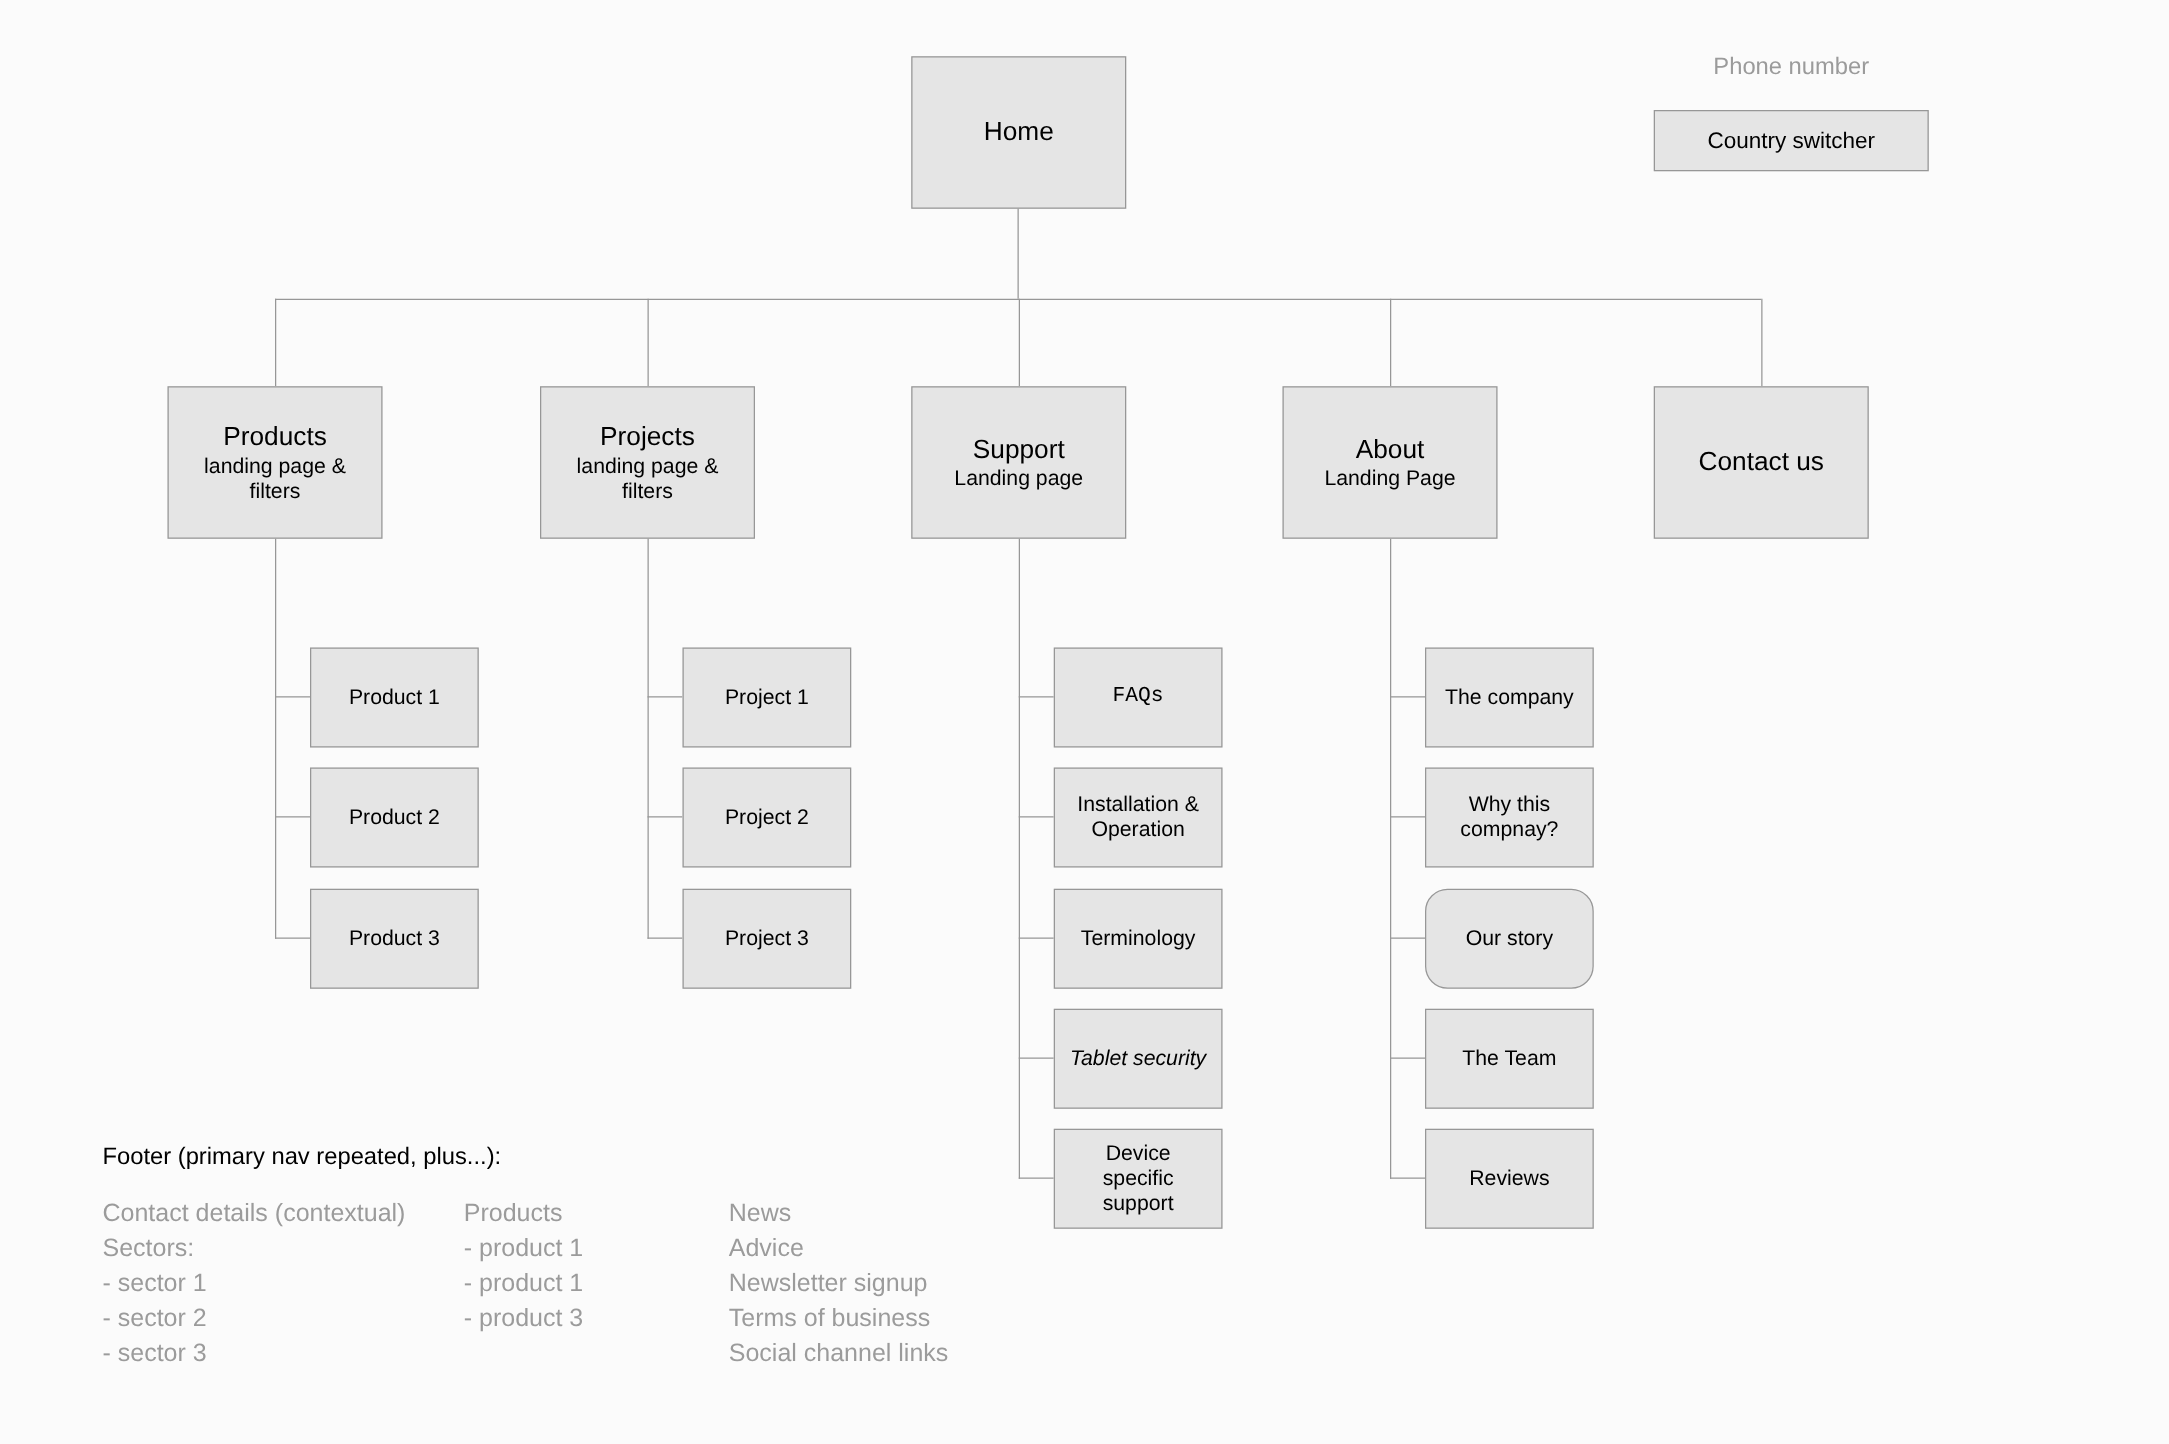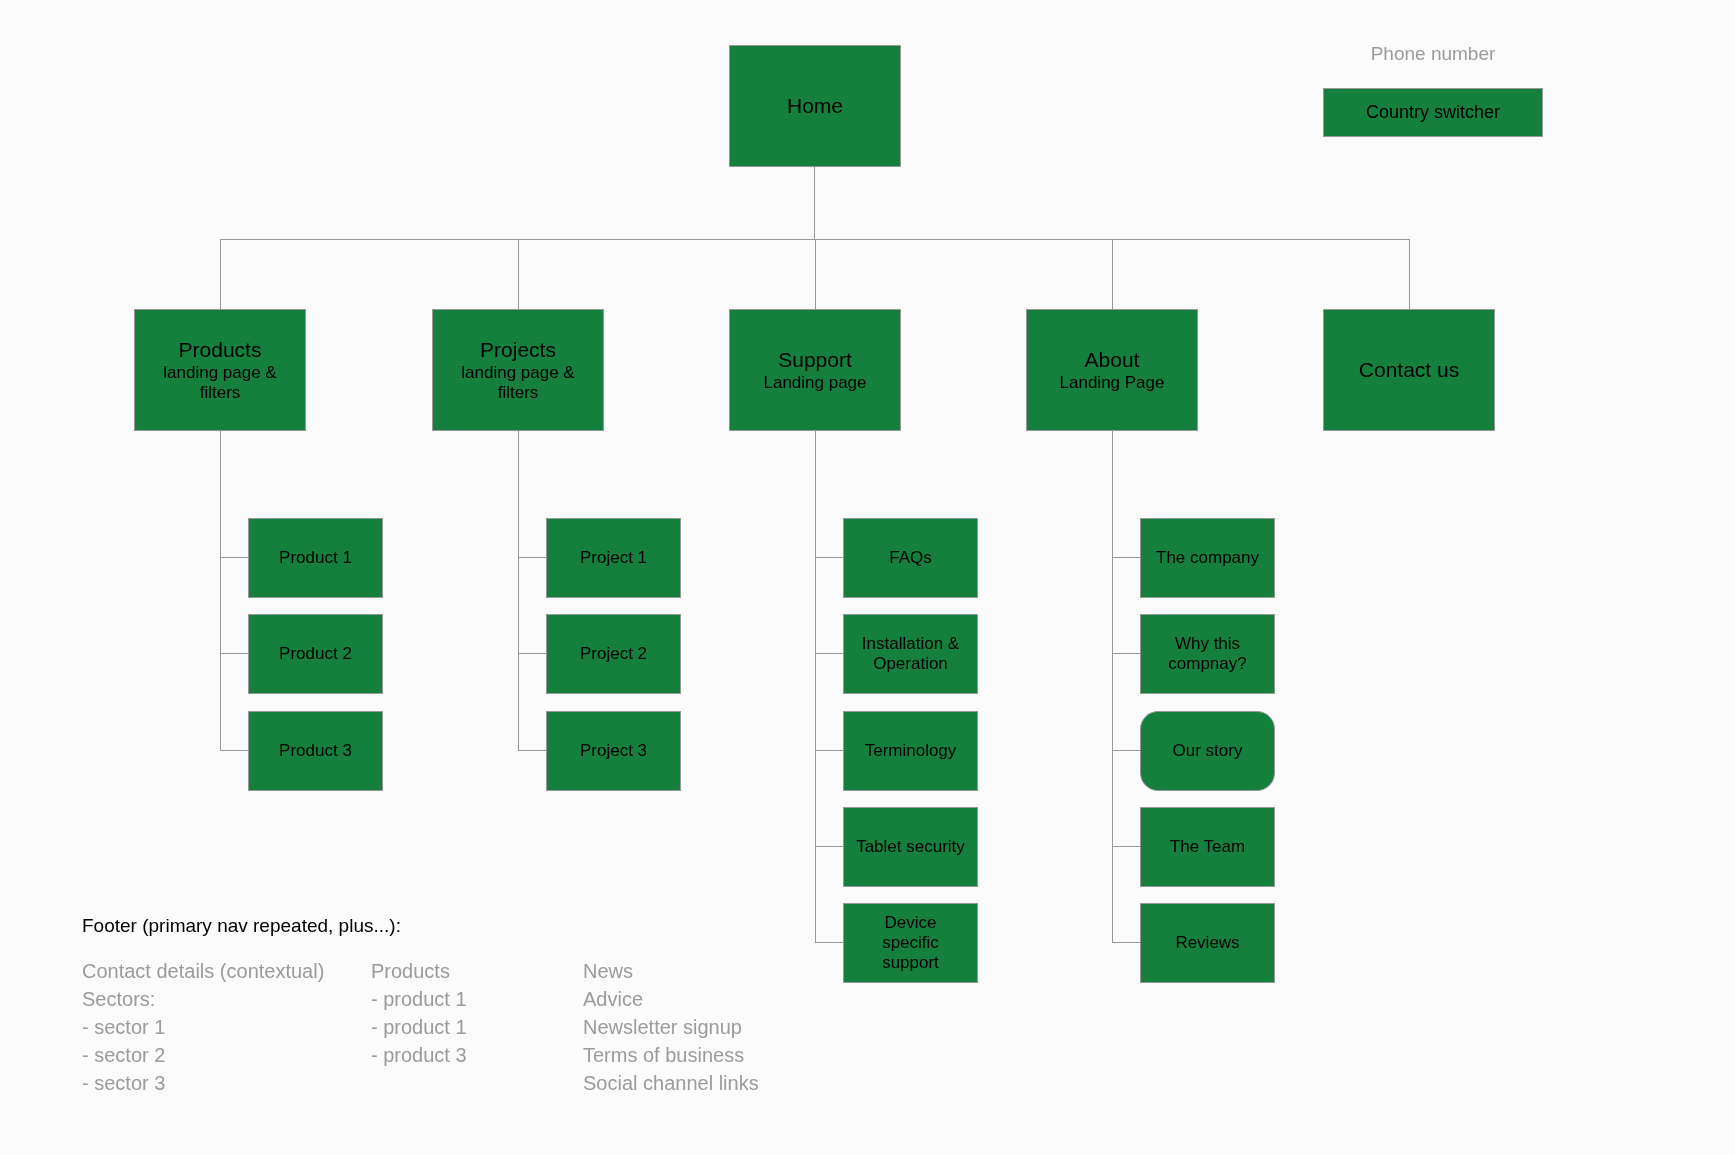--- a/index.html
+++ b/index.html
@@ -12,21 +12,21 @@
   #canvas {
     position: relative;
     width: 1735px;
     height: 1155px;
     background: #FBFBFB;
     overflow: hidden;
   }
   .box {
     position: absolute;
     border: 1px solid #979797;
-    background: #15803d;
+    background: #e5e5e5;
     display: flex;
     flex-direction: column;
     align-items: center;
     justify-content: center;
     text-align: center;
     box-sizing: border-box;
   }
   .node-title {
     font-size: 21px;
     line-height: 26px;
@@ -170,30 +170,30 @@
   <div class="box child" style="left:546px; top:518px;">
     <div class="inner">Project 1</div>
   </div>
   <div class="box child" style="left:546px; top:614px;text-align:center;">
     <div class="inner">Project 2</div>
   </div>
   <div class="box child" style="left:546px; top:711px;">
     <div class="inner">Project 3</div>
   </div>
 
-  <div class="box child" style="left:843px; top:518px;">
+  <div class="box child" style="left:843px; top:518px;font-family:Liberation Mono, monospace;">
     <div class="inner">FAQs</div>
   </div>
   <div class="box child" style="left:843px; top:614px;text-align:center;">
     <div class="inner">Installation &amp; Operation</div>
   </div>
   <div class="box child" style="left:843px; top:711px;">
     <div class="inner">Terminology</div>
   </div>
-  <div class="box child" style="left:843px; top:807px;">
+  <div class="box child" style="left:843px; top:807px;font-style:italic;">
     <div class="inner">Tablet security</div>
   </div>
   <div class="box child" style="left:843px; top:903px;">
     <div class="inner narrow">Device specific support</div>
   </div>
 
   <div class="box child" style="left:1140px; top:518px;">
     <div class="inner">The company</div>
   </div>
   <div class="box child" style="left:1140px; top:614px;">

